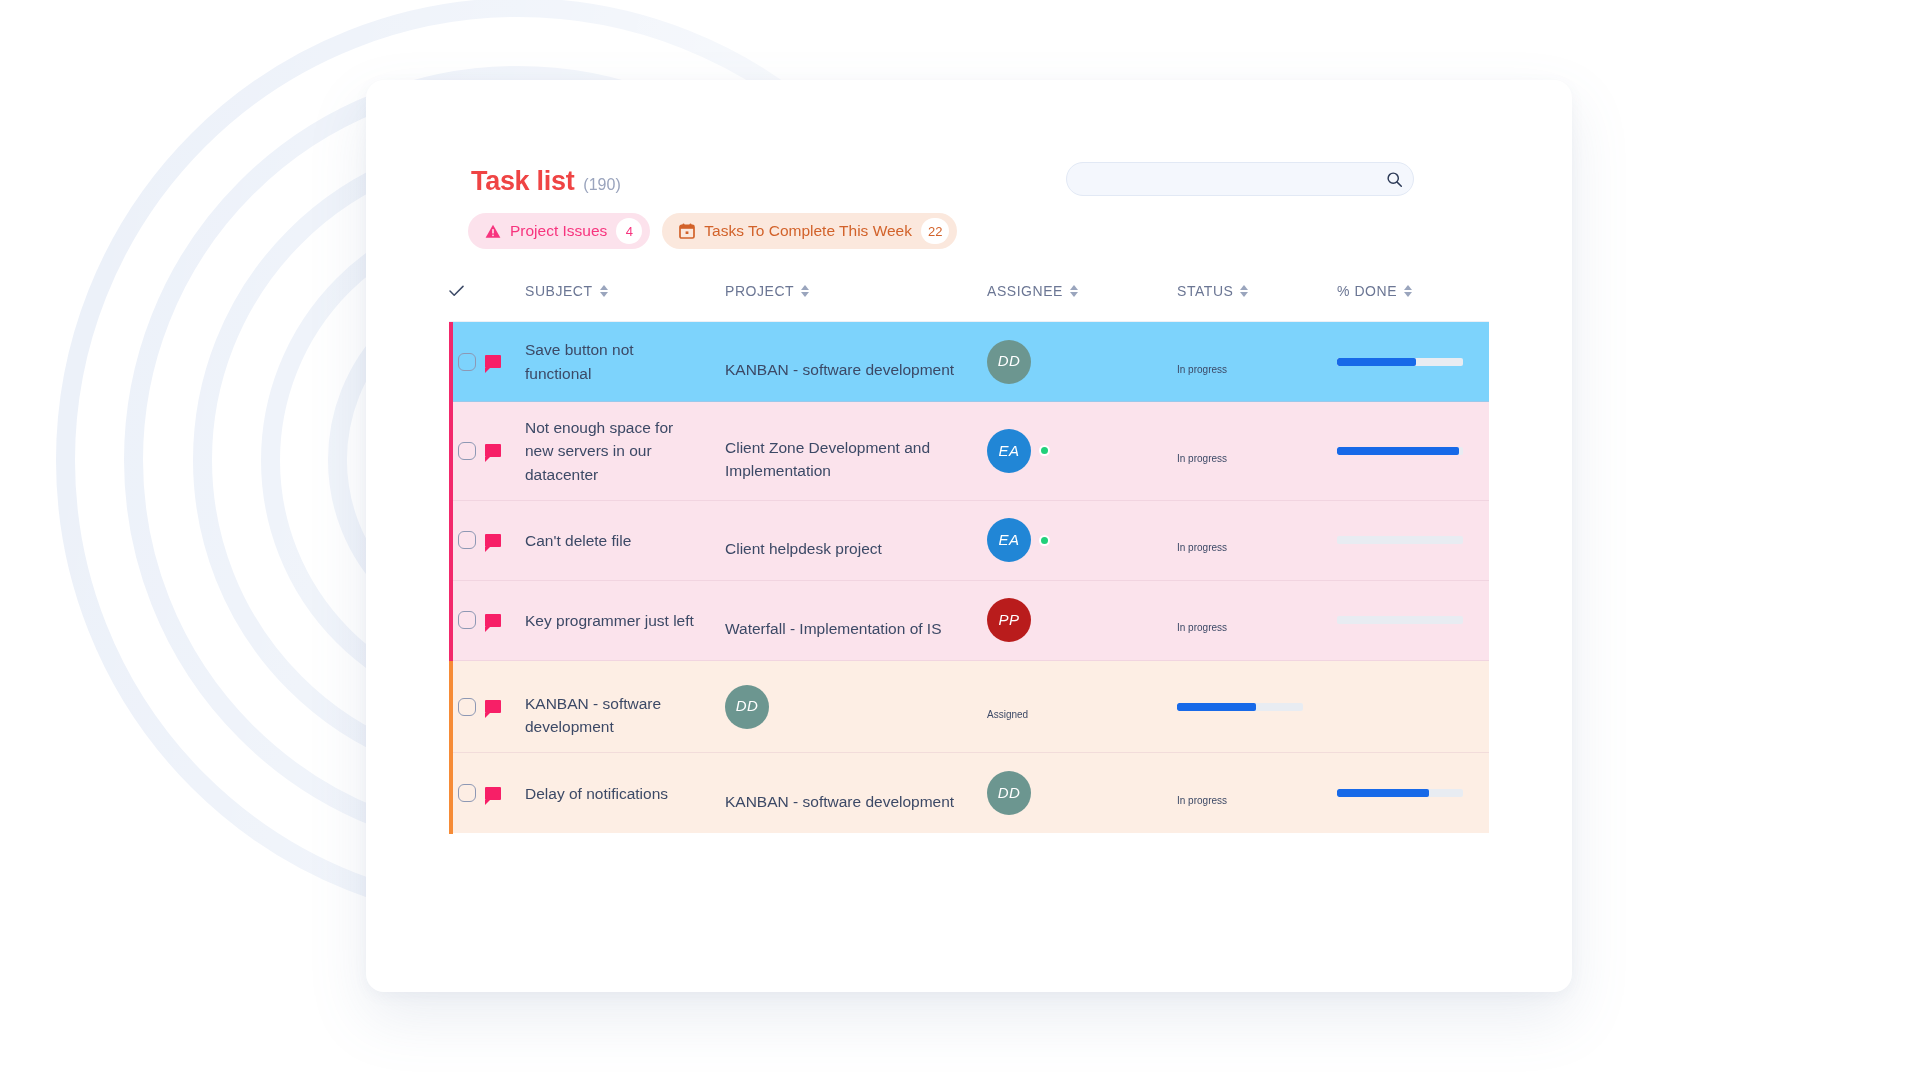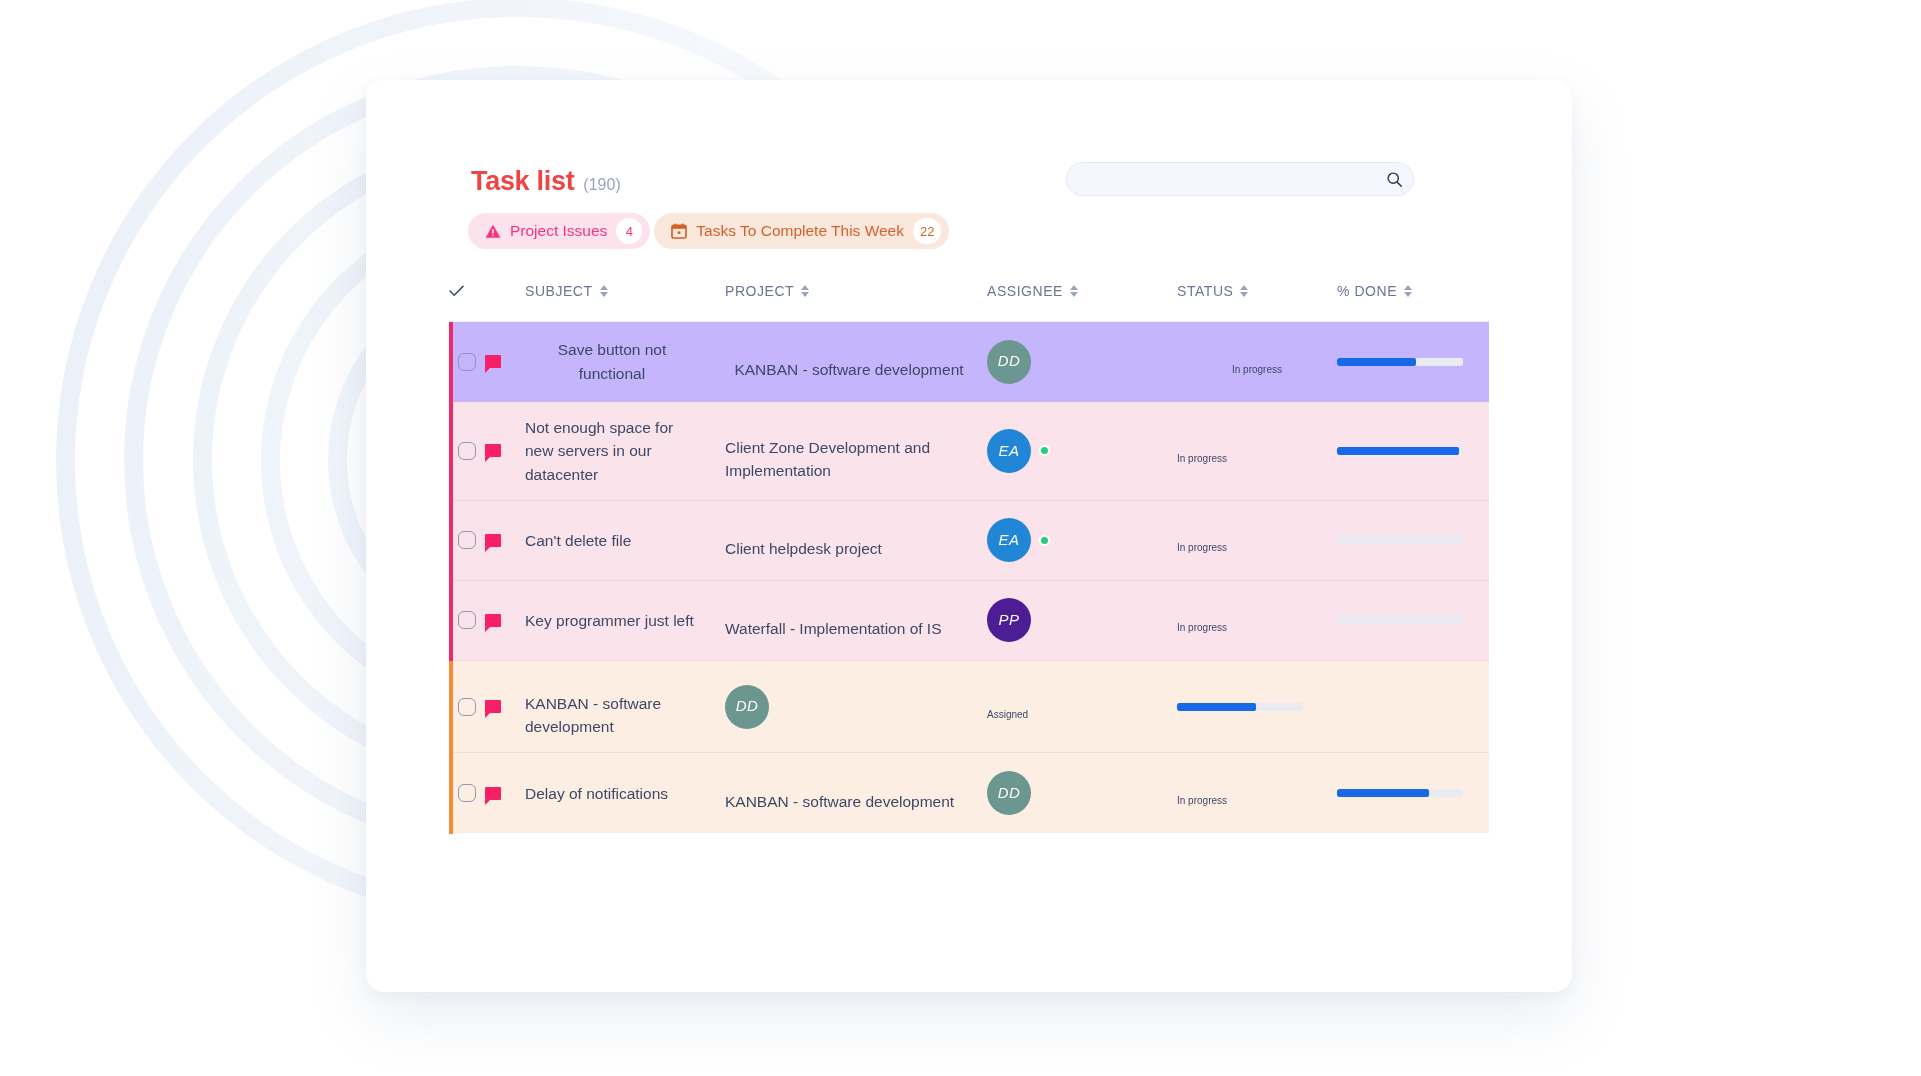--- a/index.html
+++ b/index.html
@@ -150,21 +150,21 @@
     width: 38px; height: 100%;
     display: flex; align-items: center; justify-content: center;
   }
 
   
   #pill-row {
     position: absolute;
     left: 102px;
     top: 133px;
     display: flex;
-    gap: 4px;
+    gap: 12px;
     align-items: center;
   }
   .pill {
     height: 36px;
     border-radius: 18px;
     display: flex;
     align-items: center;
     padding: 0 8px 0 17px;
     gap: 9px;
   }
@@ -443,21 +443,21 @@
         <span>% DONE</span>
         <span class="sort-arrows">
             <i class="up"></i>
             <i class="down"></i>
           </span>
       </div>
     </div>
 
 
     <div id="rows">
-        <div class="row grid sev-critical" style="--accent: #f2286b; background: #c4b5fd; text-align: center;">
+        <div class="row grid sev-critical" style="--accent: #f2286b; background: #7dd3fc;">
           <div class="cell cell-check">
             <div class="checkbox"></div>
           </div>
           <div class="cell cell-flag">
             <div class="flag"></div>
           </div>
           <div class="cell cell-subject">Save button not functional</div>
           <div class="cell cell-project">KANBAN - software development</div>
           <div class="cell cell-assignee">
             <div class="avatar" style="background: rgb(108, 150, 144);">DD</div>
@@ -512,21 +512,21 @@
         <div class="row grid sev-critical" style="--accent: #f2286b; background: rgb(251, 227, 236);">
           <div class="cell cell-check">
             <div class="checkbox"></div>
           </div>
           <div class="cell cell-flag">
             <div class="flag"></div>
           </div>
           <div class="cell cell-subject">Key programmer just left</div>
           <div class="cell cell-project">Waterfall - Implementation of IS</div>
           <div class="cell cell-assignee">
-            <div class="avatar" style="background: #4c1d95;">PP</div>
+            <div class="avatar" style="background: #b91c1c;">PP</div>
           </div>
           <div class="cell cell-status">In progress</div>
           <div class="cell cell-done">
             <div class="progress-track">
               <div class="progress-fill" style="width: 0%;"></div>
             </div>
           </div>
         </div>
         <div class="row grid sev-warning" style="--accent: #f68b36; background: rgb(253, 238, 228);">
           <div class="cell cell-check">

